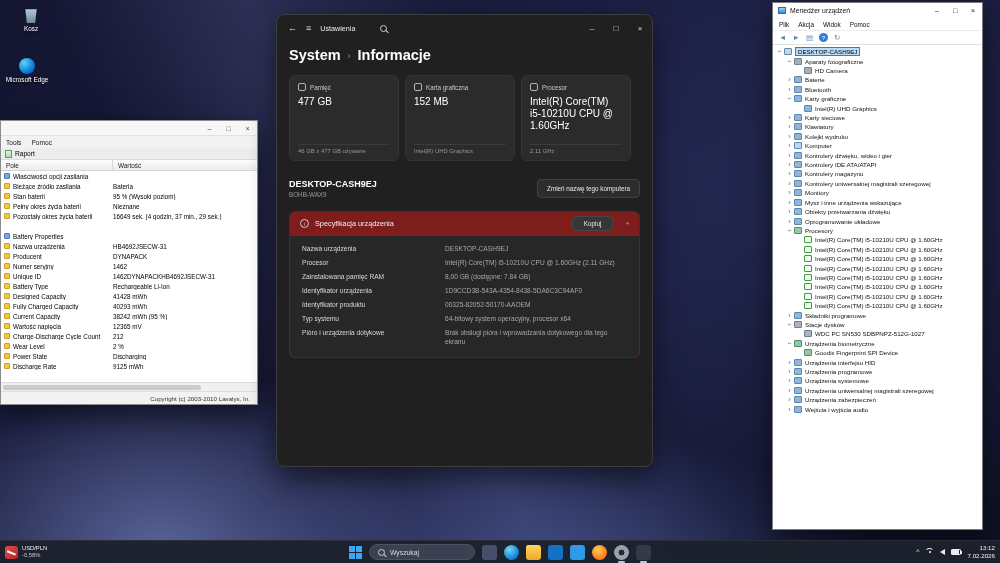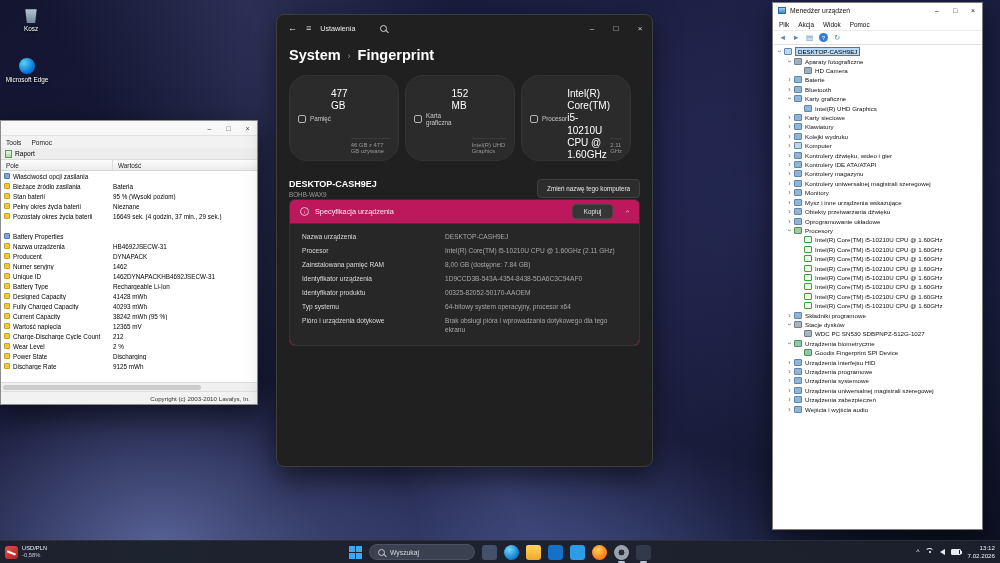--- a/index.html
+++ b/index.html
@@ -31,31 +31,31 @@
   .sw-app{font-size:7.2px;color:#ececec;}
   .search-glyph{position:relative;width:7px;height:7px;border:1px solid #cfcfcf;border-radius:50%;display:inline-block;margin-left:16px;}
   .search-glyph::after{content:"";position:absolute;width:4px;height:1px;background:#cfcfcf;transform:rotate(45deg);right:-3px;bottom:-1px;}
   .sw-controls{margin-left:auto;display:flex;height:100%;}
   .wc{width:24px;display:flex;align-items:center;justify-content:center;font-size:8px;color:#dcdcdc;}
   .sw-content{padding:2px 12px 12px;}
   .sw-h1{display:flex;align-items:center;gap:7px;margin:4px 0 12px;}
   .sw-h1 .seg{font-size:14.5px;font-weight:700;color:#fff;}
   .sw-h1 .sep{font-size:9px;color:#9a9a9a;margin-top:2px;}
   .cards{display:flex;flex-wrap:wrap;gap:12px 6px;width:344px;}
-  .card{width:110px;height:86px;background:#2b2b2b;border:1px solid #343434;border-radius:18px;padding:7px 8px 6px;display:flex;flex-direction:row;}
+  .card{width:110px;height:86px;background:#2b2b2b;border:1px solid #343434;border-radius:6px;padding:7px 8px 6px;display:flex;flex-direction:column;}
   .card:nth-child(4){width:107px;height:88px;}
   .card-title{display:flex;align-items:center;gap:4px;font-size:6.3px;color:#c9c9c9;}
   .mini-icon{width:8px;height:8px;border:1px solid #b5b5b5;border-radius:2px;flex:none;}
   .card-value{margin-top:5px;font-size:10px;color:#fff;line-height:1.22;}
   .card-footer{margin-top:auto;border-top:1px solid #3b3b3b;padding-top:3px;font-size:5.9px;color:#979797;}
   .rename{margin-top:18px;display:flex;align-items:center;}
   .dev-name{font-size:9px;font-weight:700;color:#fff;}
   .dev-sub{font-size:6.3px;color:#9a9a9a;margin-top:2px;}
   .rename-btn{margin-left:auto;background:#2d2d2d;border:1px solid #414141;color:#e8e8e8;font-size:6.3px;padding:5px 9px;border-radius:4px;cursor:pointer;}
-  .spec-card{margin-top:1px;background:#be185d;border:1px solid #343434;border-radius:6px;}
+  .spec-card{margin-top:13px;background:#7f1d1d;border:1px solid #343434;border-radius:6px;}
   .spec-header{display:flex;align-items:center;gap:6px;height:23px;padding:0 10px;}
   .info-icon{width:9px;height:9px;border:1px solid #c9c9c9;border-radius:50%;color:#c9c9c9;font-size:5.5px;font-style:italic;display:flex;align-items:center;justify-content:center;flex:none;}
   .spec-title{font-size:7.3px;color:#f0f0f0;}
   .copy-btn{margin-left:auto;background:#363636;border:1px solid #464646;color:#e8e8e8;font-size:6.3px;padding:3px 11px;border-radius:4px;cursor:pointer;}
   .chev-up{display:inline-block;transform:rotate(-90deg);color:#cfcfcf;font-size:8px;margin-left:7px;}
   .spec-body{border-top:1px solid #3a3a3a;background:#272727;border-radius:0 0 6px 6px;padding:6px 10px 8px 12px;}
   .spec-row{display:flex;padding:2.6px 0;font-size:6.6px;line-height:1.35;}
   .spec-label{width:143px;flex:none;color:#dadada;}
   .spec-value{flex:1;color:#a8a8a8;}
 
@@ -281,21 +281,21 @@
     <div class="sw-controls" data-name="window-controls">
       <span class="wc" data-name="minimize-icon">–</span>
       <span class="wc" data-name="maximize-icon">□</span>
       <span class="wc" data-name="close-icon">×</span>
     </div>
   </div>
   <div class="sw-content" data-name="settings-content">
     <div class="sw-h1" data-name="breadcrumb">
       <span class="seg" data-name="breadcrumb-system">System</span>
       <span class="sep" data-name="chevron-right-icon">›</span>
-      <span class="seg" data-name="page-title">Fingerprint</span>
+      <span class="seg" data-name="page-title">Informacje</span>
     </div>
     <div class="cards" data-name="settings-cards">
         <div class="card" data-name="spec-card">
     <div class="card-title">
       <span class="mini-icon" data-name="card-icon"></span>
       <span data-name="card-title">Pamięć</span>
     </div>
     <div class="card-value" data-name="card-value">477 GB</div>
     <div class="card-footer" data-name="card-footer">46 GB z 477 GB używane</div>
   </div>

